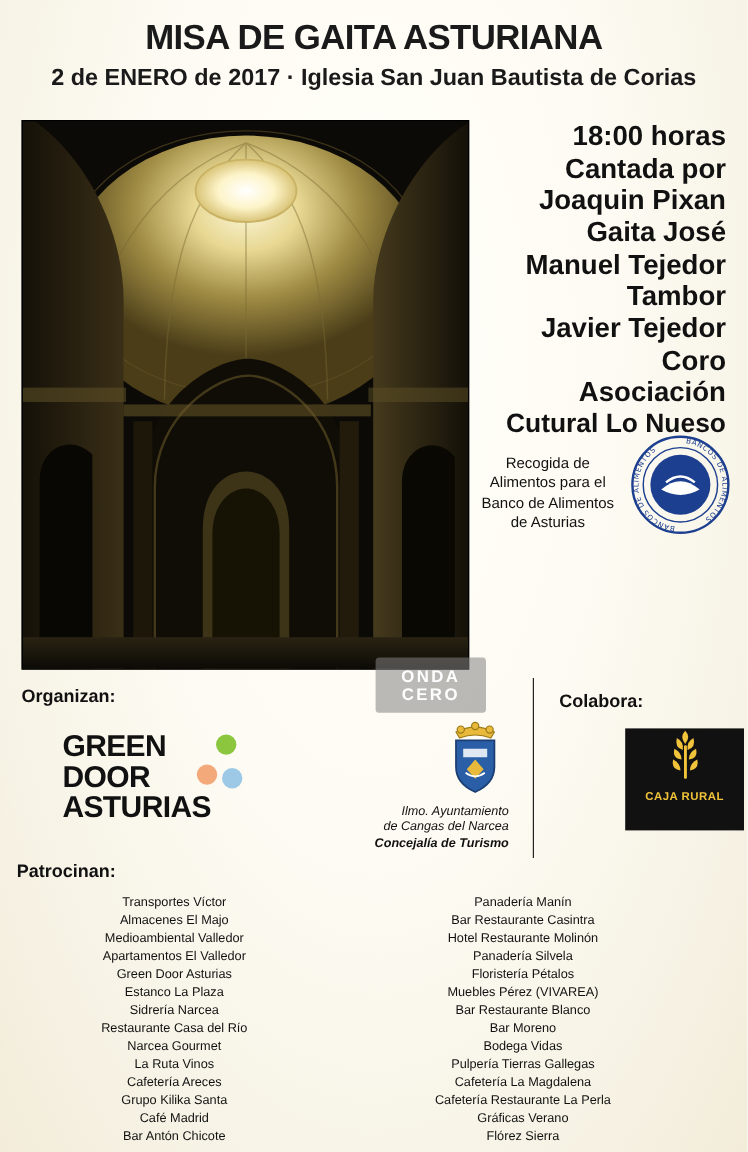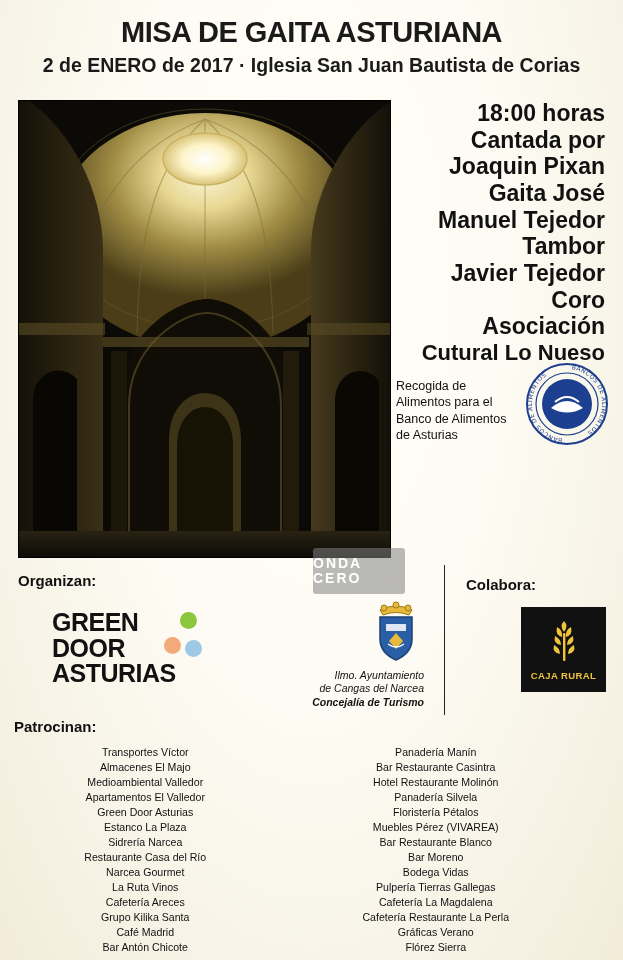--- a/index.html
+++ b/index.html
@@ -69,21 +69,21 @@
     line-height: 1.16;
     color: #111;
     white-space: nowrap;
   }
   .rline.small { font-size: 22px; }
   .recogida {
     margin-top: 12px;
     font-size: 12.5px;
     line-height: 1.32;
     color: #111;
-    text-align: left;
+    text-align: center;
     padding-right: 88px;
     font-weight: normal;
   }
   .banco-logo {
     position: absolute;
     right: 2px;
     bottom: -2px;
     width: 84px;
     height: 84px;
   }
@@ -91,20 +91,21 @@
   .ondacero {
     position: absolute;
     left: 313px;
     top: 548px;
     width: 92px;
     height: 46px;
     background: rgba(130,130,130,0.55);
     border-radius: 3px;
     display: flex;
     flex-direction: column;
+    align-items: center;
     justify-content: center;
     color: #fff;
     font-weight: bold;
     font-size: 14px;
     letter-spacing: 2px;
     line-height: 1.05;
   }
   
   .organizan-label {
     position: absolute;
@@ -155,27 +156,26 @@
     font-size: 10.5px;
     line-height: 1.28;
     color: #111;
     margin-top: 3px;
   }
   .ayto-lines .b { font-weight: bold; }
   .cajarural {
     position: absolute;
     left: 521px;
     top: 607px;
-    width: 85px;
+    width: 99px;
     height: 85px;
     background: #111;
     display: flex;
     flex-direction: column;
     align-items: center;
-    justify-content: center;
   }
   .cr-name {
     color: #f0c33a;
     font-size: 9.5px;
     font-weight: bold;
     letter-spacing: 0.4px;
     margin-top: 3px;
   }
   
   .patro-label {

